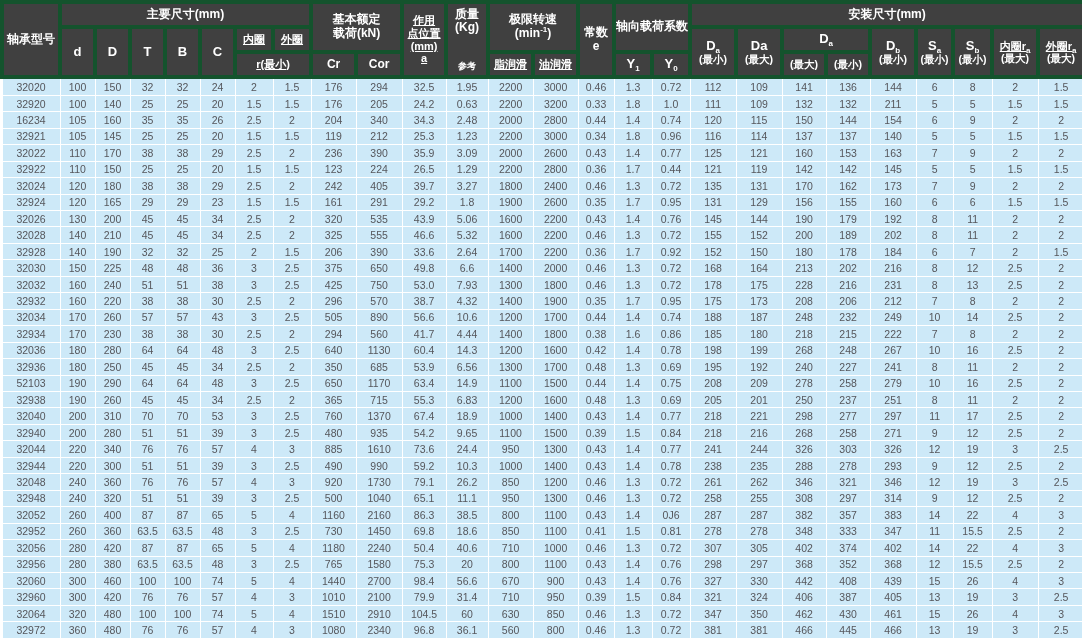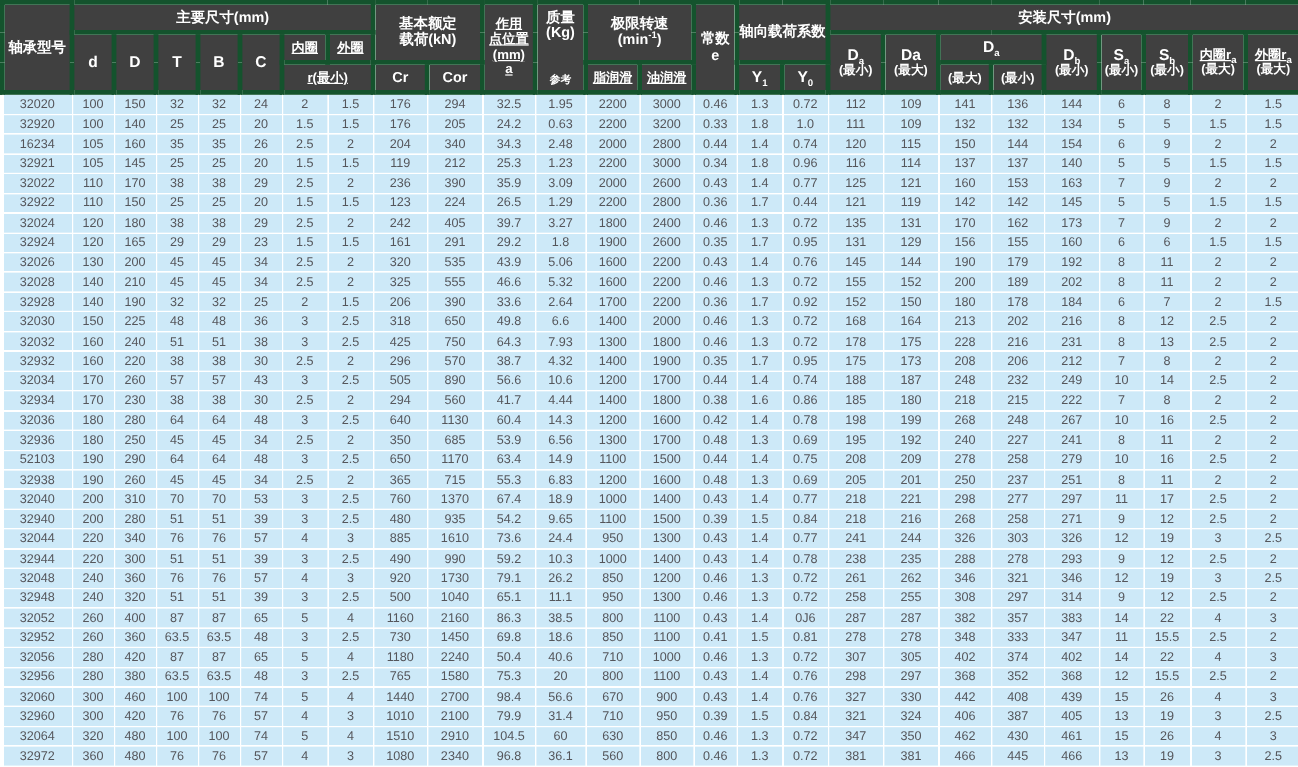--- a/index.html
+++ b/index.html
@@ -175,21 +175,21 @@
           <td>0.63</td>
           <td>2200</td>
           <td>3200</td>
           <td>0.33</td>
           <td>1.8</td>
           <td>1.0</td>
           <td>111</td>
           <td>109</td>
           <td>132</td>
           <td>132</td>
-          <td>134</td>
+          <td>211</td>
           <td>5</td>
           <td>5</td>
           <td>1.5</td>
           <td>1.5</td>
         </tr>
         <tr>
           <td>16234</td>
           <td>105</td>
           <td>160</td>
           <td>35</td>
@@ -442,21 +442,21 @@
         </tr>
         <tr>
           <td>32030</td>
           <td>150</td>
           <td>225</td>
           <td>48</td>
           <td>48</td>
           <td>36</td>
           <td>3</td>
           <td>2.5</td>
-          <td>318</td>
+          <td>375</td>
           <td>650</td>
           <td>49.8</td>
           <td>6.6</td>
           <td>1400</td>
           <td>2000</td>
           <td>0.46</td>
           <td>1.3</td>
           <td>0.72</td>
           <td>168</td>
           <td>164</td>
@@ -472,21 +472,21 @@
           <td>32032</td>
           <td>160</td>
           <td>240</td>
           <td>51</td>
           <td>51</td>
           <td>38</td>
           <td>3</td>
           <td>2.5</td>
           <td>425</td>
           <td>750</td>
-          <td>64.3</td>
+          <td>53.0</td>
           <td>7.93</td>
           <td>1300</td>
           <td>1800</td>
           <td>0.46</td>
           <td>1.3</td>
           <td>0.72</td>
           <td>178</td>
           <td>175</td>
           <td>228</td>
           <td>216</td>

